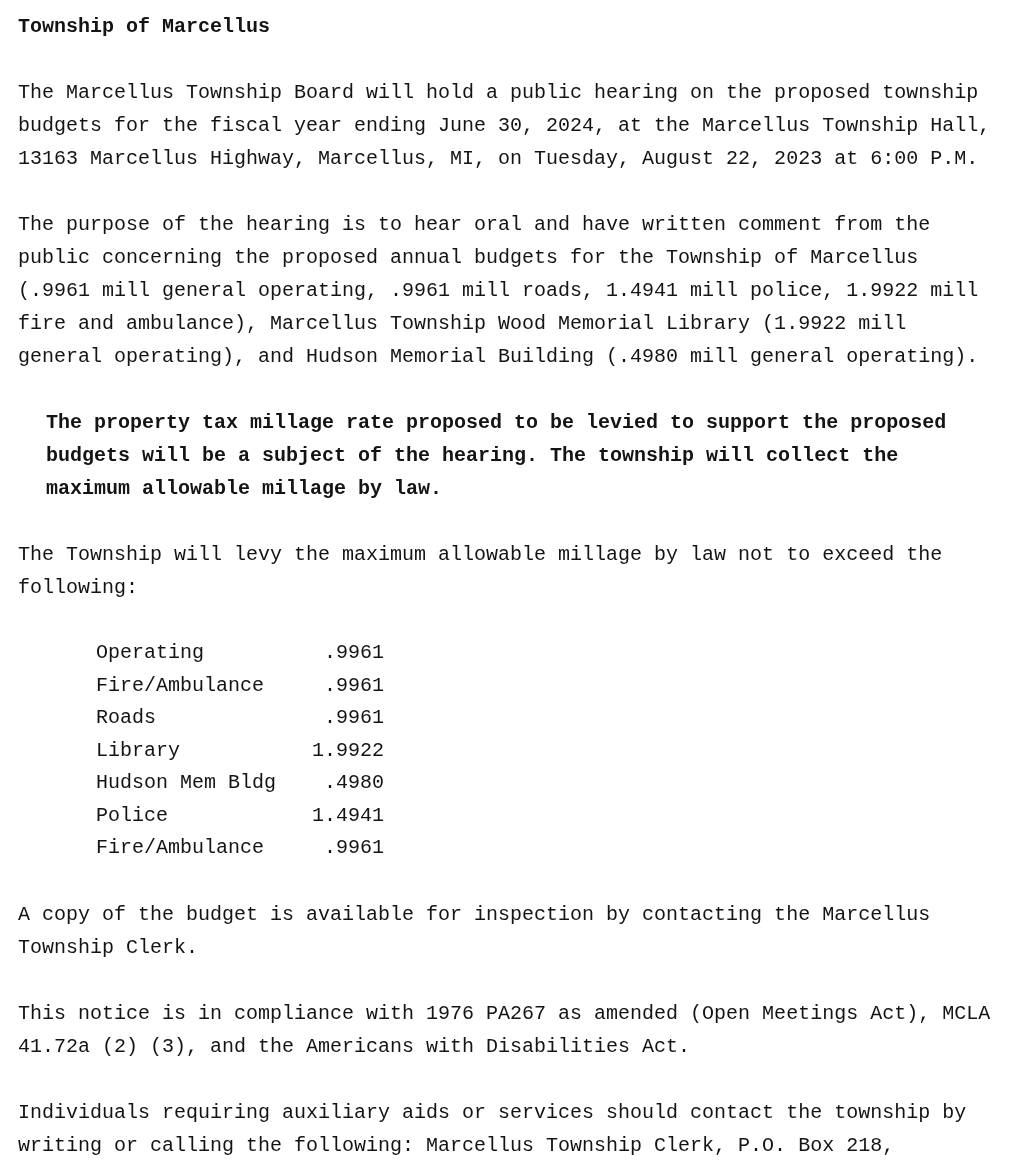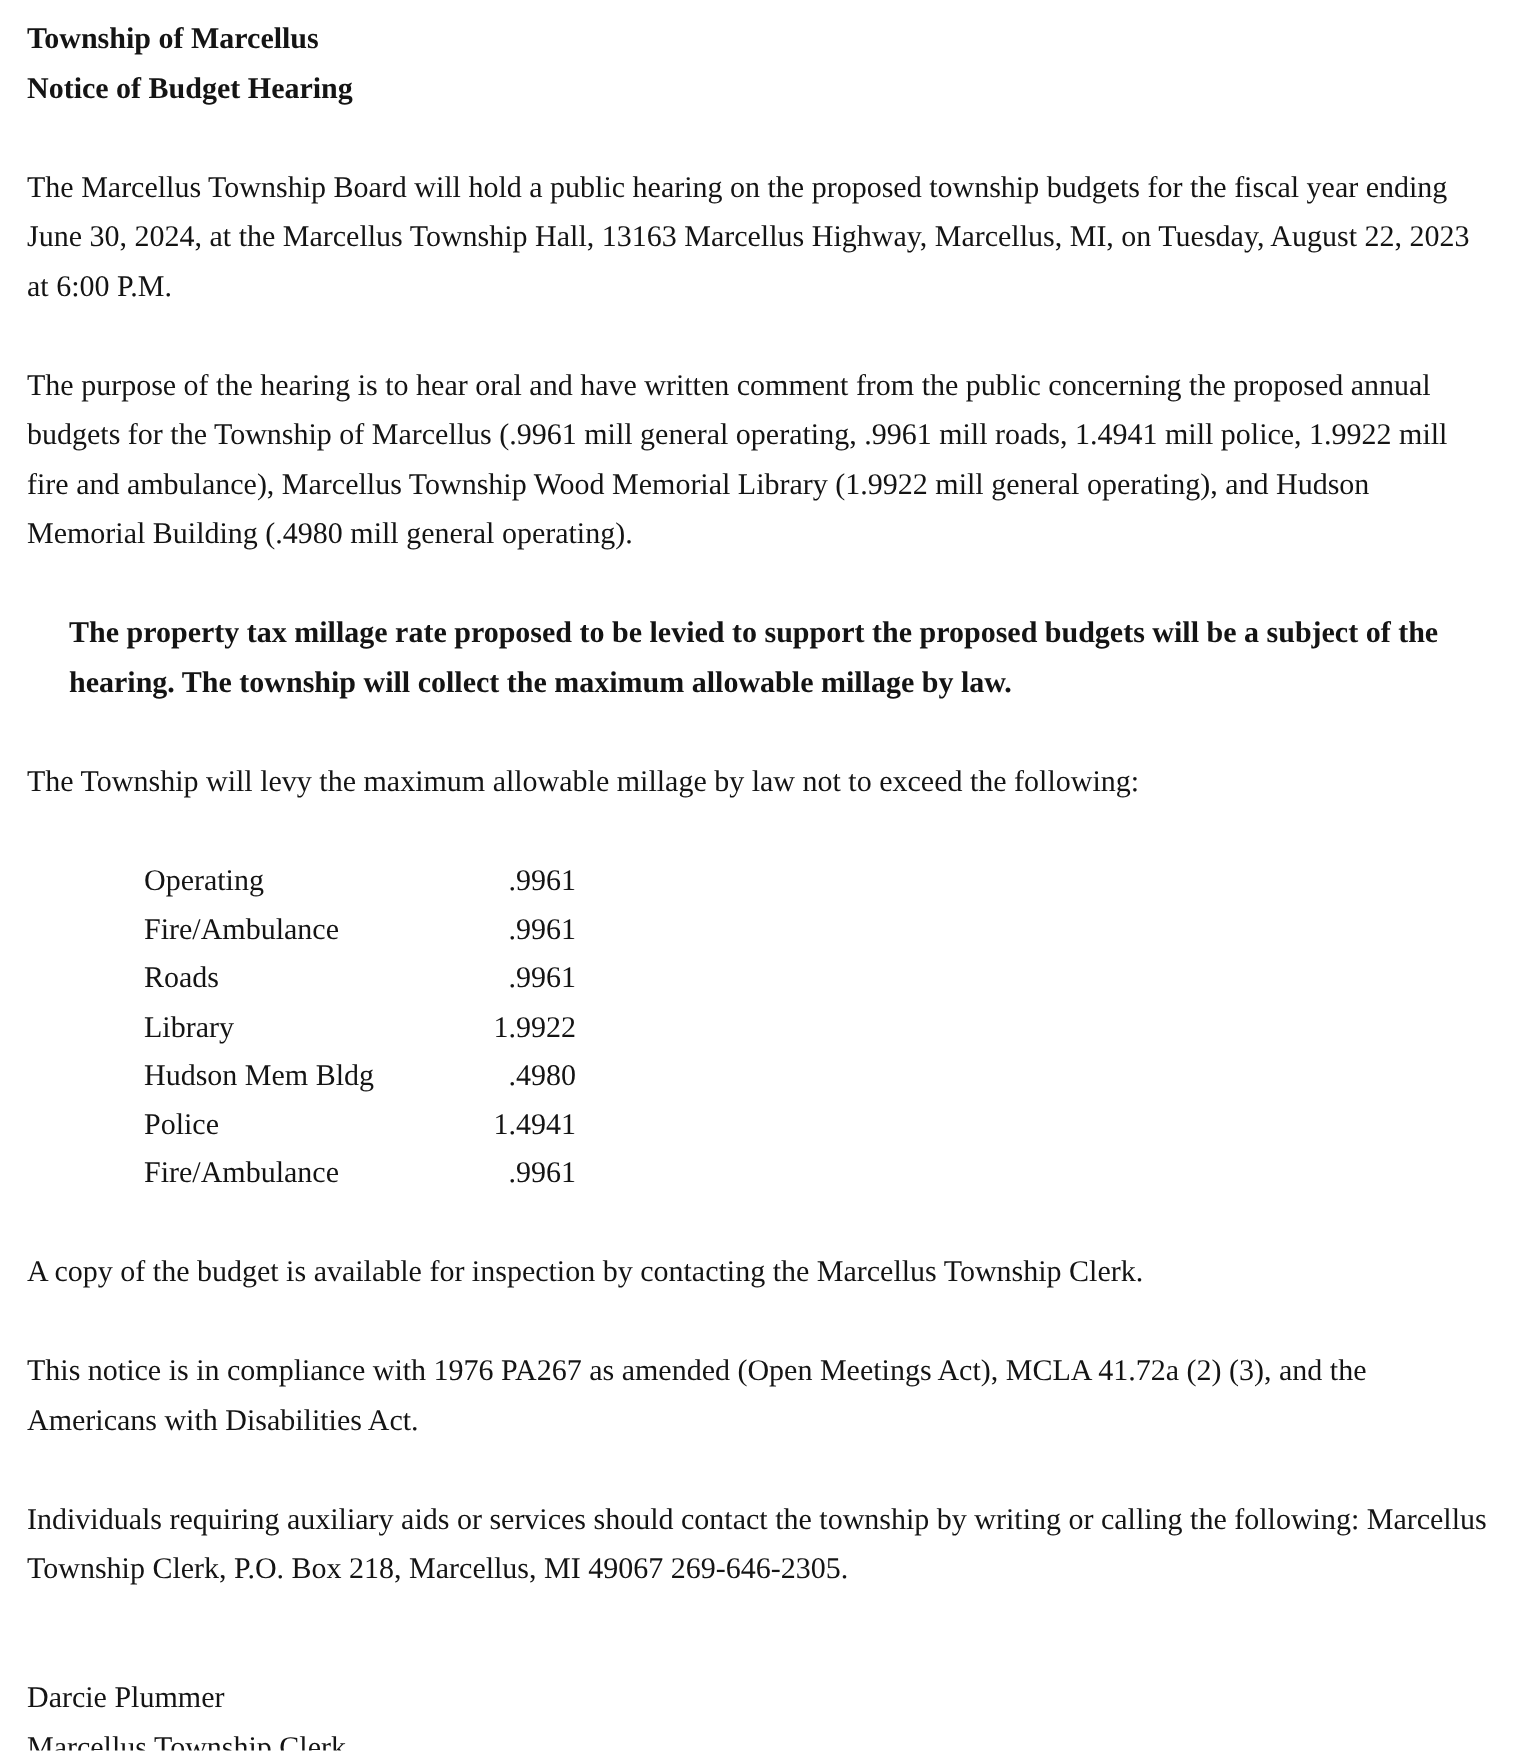--- a/index.html
+++ b/index.html
@@ -10,21 +10,21 @@
   body {
     width: 1023px;
     height: 1167px;
     overflow: hidden;
   }
   .page {
     box-sizing: border-box;
     width: 1023px;
     height: 862px;
     padding: 10px 30px 0 18px;
-    font-family: Liberation Serif, serif;
+    font-family: Liberation Mono, monospace;
     font-size: 20px;
     line-height: 33px;
     color: #141414;
     background: #ffffff;
   }
   .para {
     margin: 0 0 33px 0;
     max-width: 975px;
   }
   .heading {
@@ -60,21 +60,20 @@
     display: block;
   }
 </style>
 </head>
 <body>
 
 <div class="page">
 
   <div class="para heading">
     <span class="line">Township of Marcellus</span>
-    <span class="line">Notice of Budget Hearing</span>
   </div>
 
   <p class="para">The Marcellus Township Board will hold a public hearing on the proposed township budgets for the fiscal year ending June 30, 2024, at the Marcellus Township Hall, 13163 Marcellus Highway, Marcellus, MI, on Tuesday, August 22, 2023 at 6:00 P.M.</p>
 
   <p class="para">The purpose of the hearing is to hear oral and have written comment from the public concerning the proposed annual budgets for the Township of Marcellus (.9961 mill general operating, .9961 mill roads, 1.4941 mill police, 1.9922 mill fire and ambulance), Marcellus Township Wood Memorial Library (1.9922 mill general operating), and Hudson Memorial Building (.4980 mill general operating).</p>
 
   <p class="para bold-para">The property tax millage rate proposed to be levied to support the proposed budgets will be a subject of the hearing. The township will collect the maximum allowable millage by law.</p>
 
   <p class="para">The Township will levy the maximum allowable millage by law not to exceed the following:</p>
 

